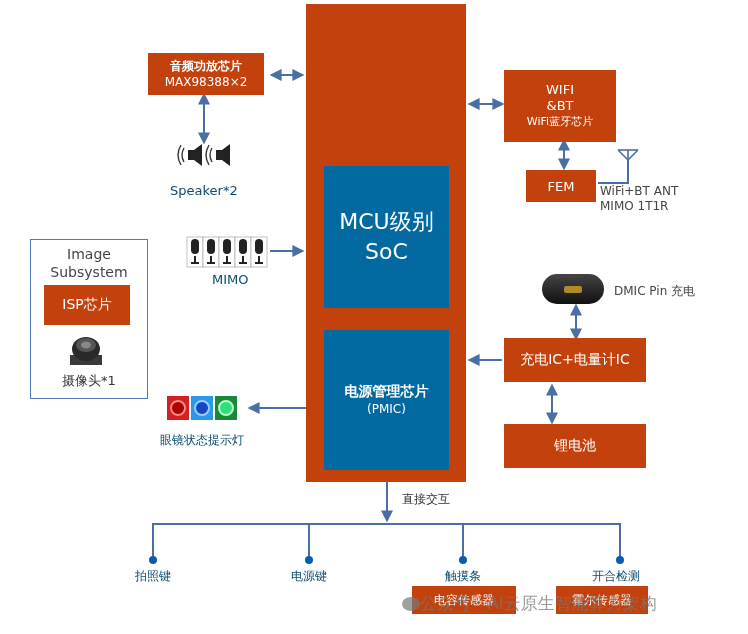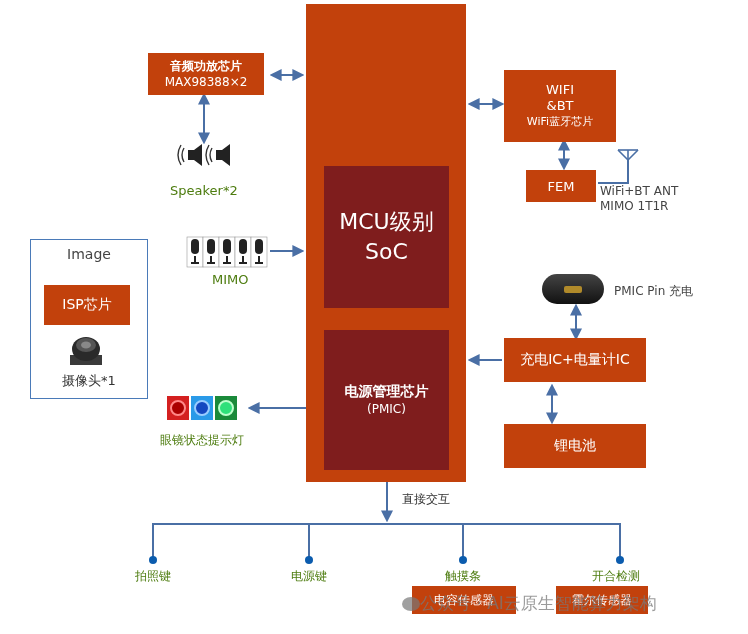--- a/index.html
+++ b/index.html
@@ -1,22 +1,22 @@
 <!DOCTYPE html>
 <html><head>
 <meta charset="utf-8">
 <style>
   html, body { margin:0; padding:0; background:#ffffff; }
   body { width:748px; height:634px; position:relative; overflow:hidden;
          font-family:"DejaVu Sans", "Liberation Sans", sans-serif; }
   .abs { position:absolute; }
   .blk { position:absolute; background:#c2410c; color:#fff; display:flex; flex-direction:column;
          align-items:center; justify-content:center; text-align:center; box-sizing:border-box; }
-  .inner { background:#7f1d1d; }
-  .lbl { position:absolute; color:#4d7c0f; font-size:12px; white-space:nowrap; }
+  .inner { background:#0369a1; }
+  .lbl { position:absolute; color:#0c4a6e; font-size:12px; white-space:nowrap; }
   svg.lines { position:absolute; left:0; top:0; }
   .t-bold { font-weight:bold; }
 </style>
 </head>
 <body>
 
 <svg class="lines" width="748" height="634">
   <defs>
     <marker id="ah" viewBox="0 0 10 10" refX="8" refY="5" markerWidth="6" markerHeight="6" orient="auto-start-reverse">
       <path d="M0,0 L10,5 L0,10 z" fill="#4a6fa5"></path>
@@ -122,20 +122,21 @@
         <rect x="72" y="20" width="2" height="6"></rect>
         <rect x="69" y="26" width="8" height="2"></rect>
     </g>
   </svg>
 </div>
 <div class="lbl" style="left:212px;top:272px;font-size:13px;">MIMO</div>
 
 <div class="abs" style="left:30px;top:239px;width:118px;height:160px;border:1.5px solid #4a7ab8;box-sizing:border-box;"></div>
 <div class="lbl" style="left:30px;top:245px;width:118px;text-align:center;font-size:14px;line-height:18px;white-space:normal;color:#444;">
   <div>Image</div>
+  <div>Subsystem</div>
 </div>
 <div class="blk" style="left:44px;top:285px;width:86px;height:40px;font-size:14px;">
   <span>ISP芯片</span>
 </div>
 <div class="abs" style="left:66px;top:333px;">
   <svg width="40" height="36">
     <rect x="4" y="22" width="32" height="10" fill="#3a3a3a"></rect>
     <ellipse cx="20" cy="16" rx="14" ry="12" fill="#2a2a2a"></ellipse>
     <ellipse cx="20" cy="12" rx="10" ry="7" fill="#555"></ellipse>
     <ellipse cx="20" cy="12" rx="5" ry="3.5" fill="#888"></ellipse>
@@ -165,21 +166,21 @@
   <span>FEM</span>
 </div>
 <div class="lbl" style="left:600px;top:184px;font-size:12px;line-height:15px;color:#444;">
   <div>WiFi+BT ANT</div>
   <div>MIMO 1T1R</div>
 </div>
 
 <div class="abs" style="left:542px;top:274px;width:62px;height:30px;border-radius:15px;background:linear-gradient(#444,#111);display:flex;align-items:center;justify-content:center;">
   <div style="width:18px;height:7px;background:#b08a2a;border-radius:2px;"></div>
 </div>
-<div class="lbl" style="left:614px;top:283px;font-size:12px;color:#444;">PMIC Pin 充电</div>
+<div class="lbl" style="left:614px;top:283px;font-size:12px;color:#444;">DMIC Pin 充电</div>
 
 <div class="blk" style="left:504px;top:338px;width:142px;height:44px;font-size:14px;">
   <span>充电IC+电量计IC</span>
 </div>
 
 <div class="blk" style="left:504px;top:424px;width:142px;height:44px;font-size:14px;">
   <span>锂电池</span>
 </div>
 
 <div class="lbl" style="left:402px;top:491px;font-size:12px;color:#333;">直接交互</div>

